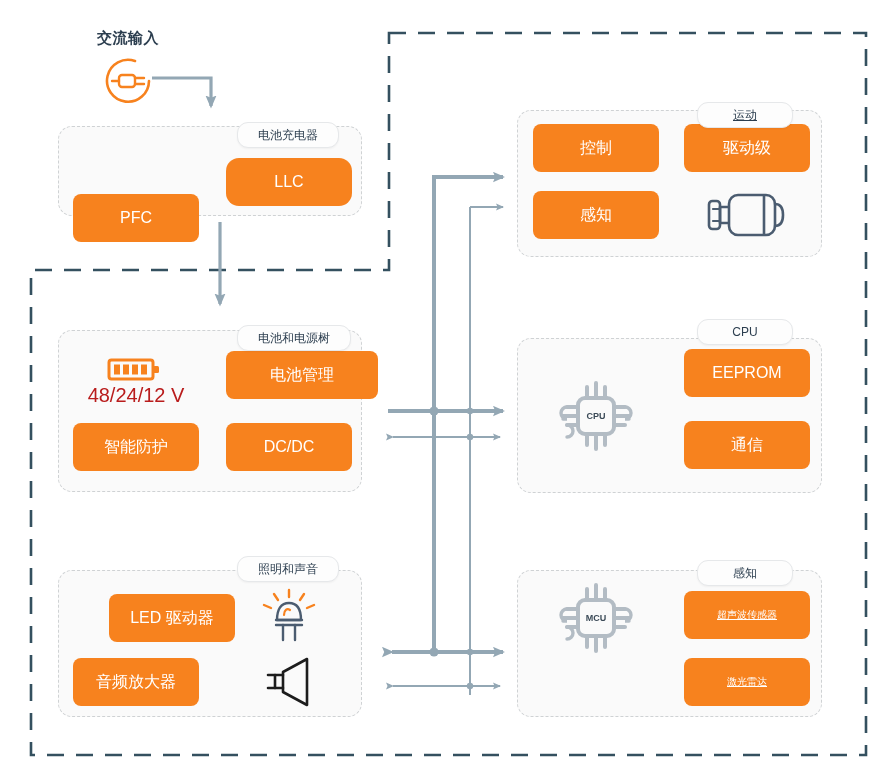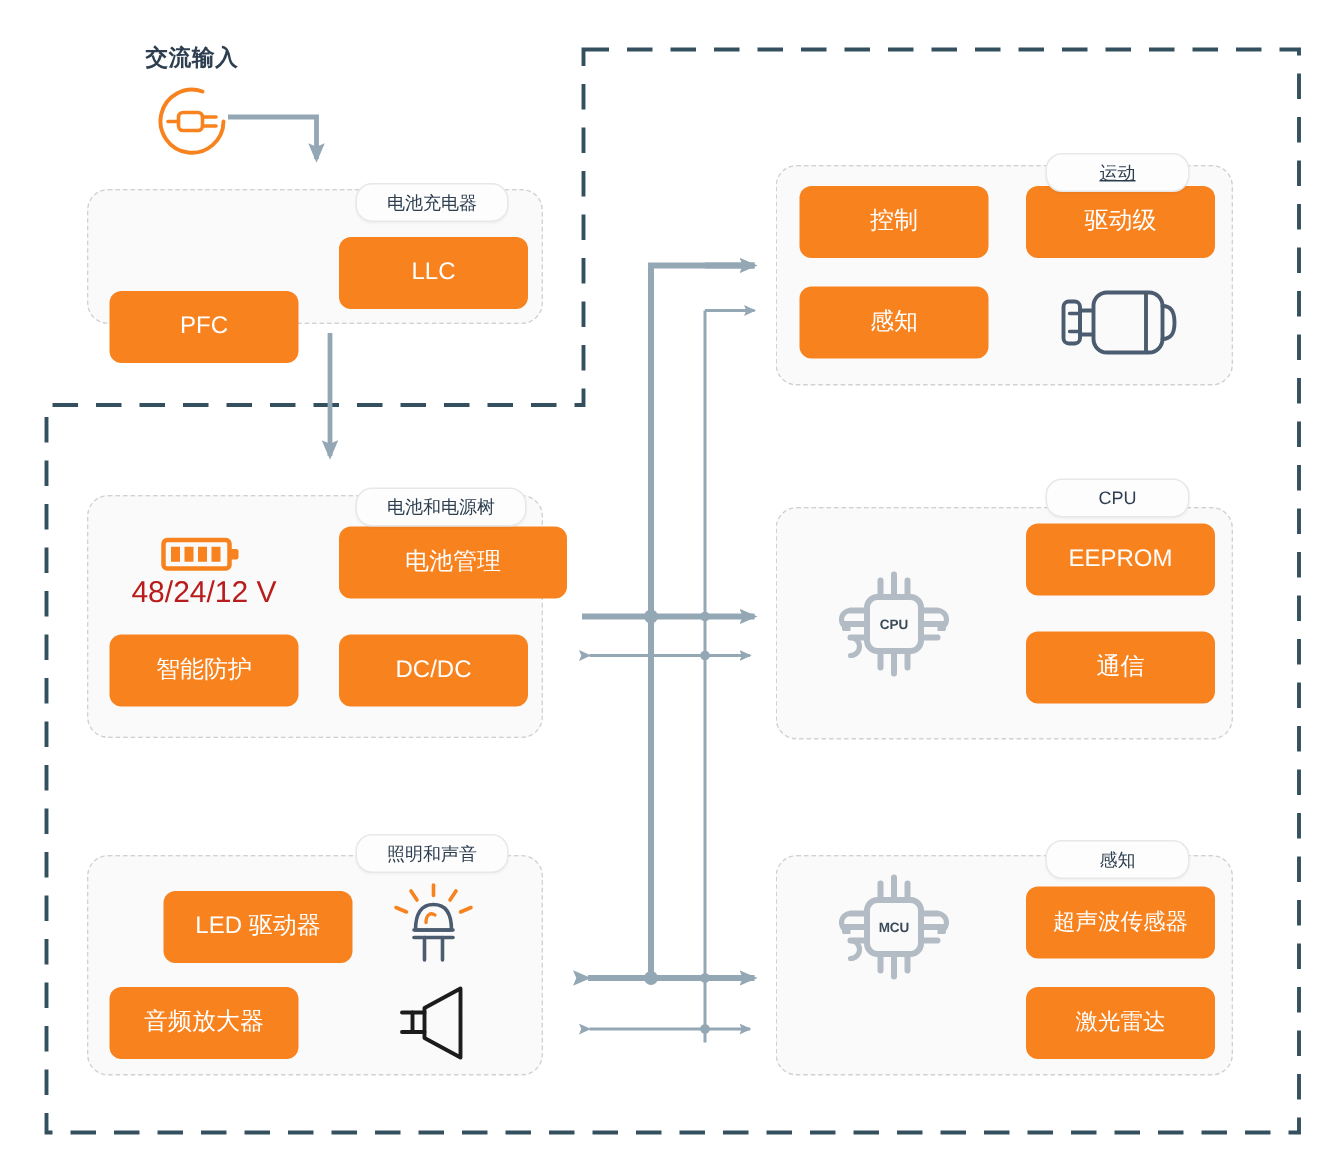--- a/index.html
+++ b/index.html
@@ -69,21 +69,21 @@
     border-radius: 8px;
     color: #ffffff;
     font-size: 16px;
     display: flex;
     align-items: center;
     justify-content: center;
     line-height: 1.15;
     z-index: 3;
     white-space: nowrap;
   }
-  .block.sm { font-size: 15px; }
+  .block.sm { font-size: 10px; text-decoration: underline; }
 
   
   .icon-wrap {
     position: absolute;
     display: flex;
     align-items: center;
     justify-content: center;
     z-index: 3;
   }
   .batt-caption {
@@ -170,21 +170,21 @@
       <rect x="14" y="20" width="16" height="12" rx="3" fill="none" stroke="#f7821e" stroke-width="2.4"></rect>
       <path d="M30,23 L39,23 M30,29 L39,29" fill="none" stroke="#f7821e" stroke-width="2.4" stroke-linecap="round"></path>
       <path d="M14,26 L7,26" fill="none" stroke="#f7821e" stroke-width="2.4" stroke-linecap="round"></path>
     </svg>
   </div>
 
   <div class="panel" style="left:58px; top:126px; width:304px; height:90px;"></div>
   <div class="panel-label" style="left:237px; top:122px; width:102px;">电池充电器</div>
 
   <div class="block" style="left:73px; top:158px; width:126px; height:48px;margin-top:36px;">PFC</div>
-  <div class="block" style="left:226px; top:158px; width:126px; height:48px;">LLC</div>
+  <div class="block" style="left:226px; top:158px; width:126px; height:48px;border-radius:13px;">LLC</div>
 
   <div class="panel" style="left:58px; top:330px; width:304px; height:162px;"></div>
   <div class="panel-label" style="left:237px; top:325px; width:114px;">电池和电源树</div>
 
   <div class="icon-wrap" style="left:105px; top:353px; width:62px; height:32px;">
     <svg width="62" height="32" viewBox="0 0 62 32">
       <rect x="4" y="7" width="44" height="19" rx="2.5" fill="none" stroke="#f7821e" stroke-width="3"></rect>
       <rect x="48" y="13" width="6" height="7" rx="1.5" fill="#f7821e"></rect>
       <rect x="9" y="11.5" width="6" height="10" fill="#f7821e"></rect>
       <rect x="18" y="11.5" width="6" height="10" fill="#f7821e"></rect>

